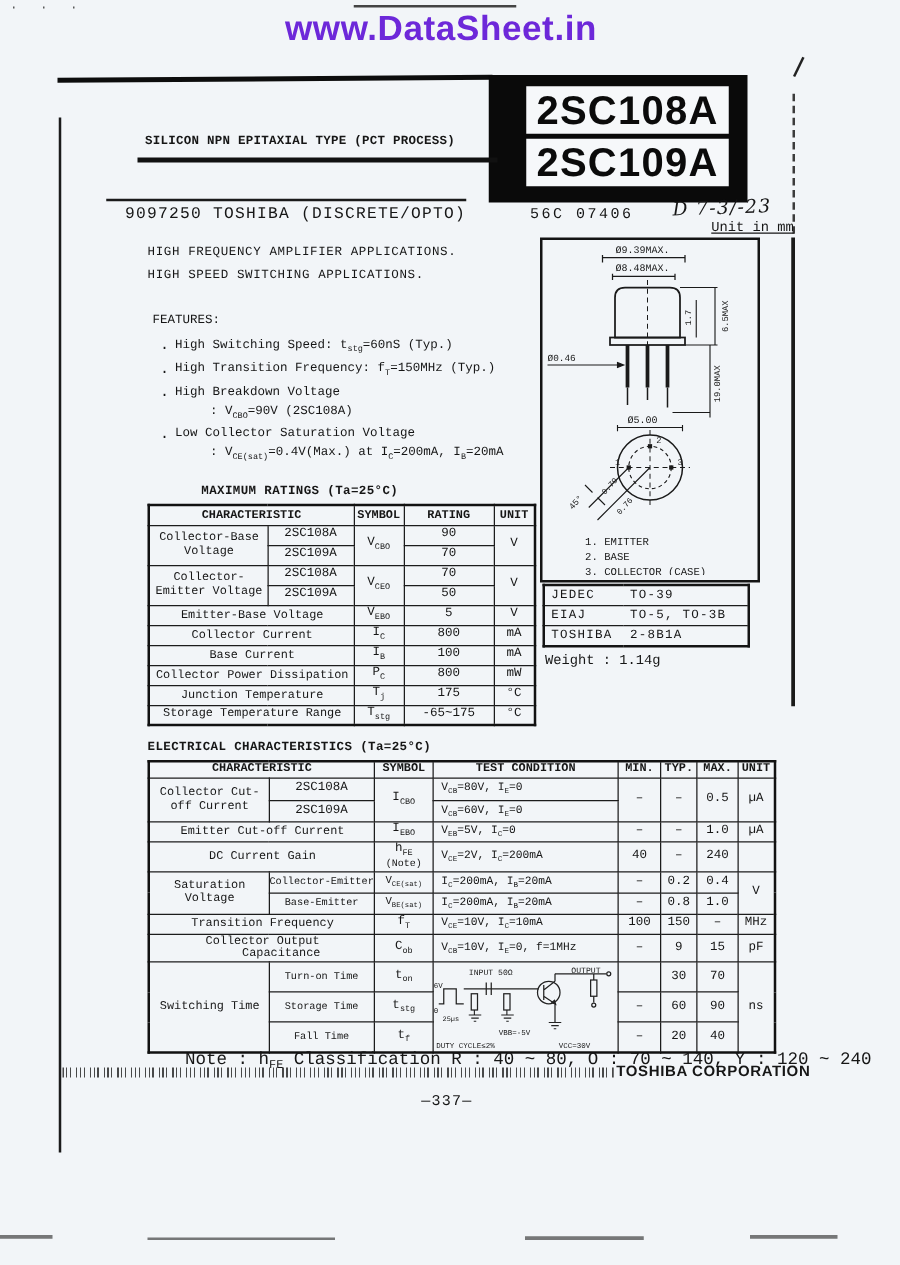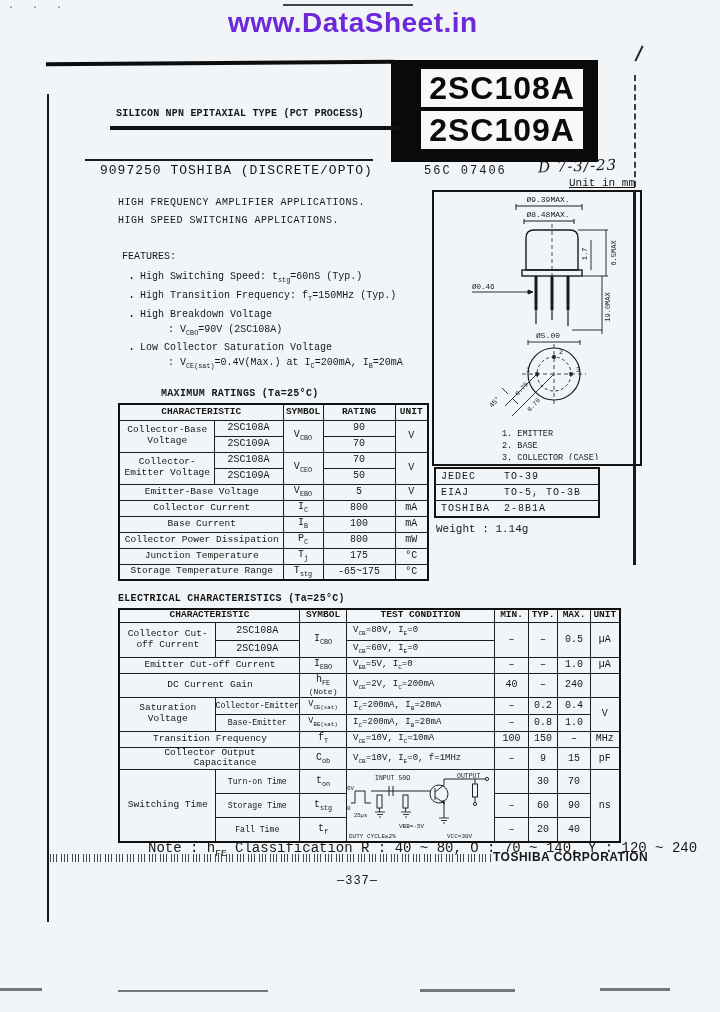--- a/index.html
+++ b/index.html
@@ -64,21 +64,21 @@
   .cob2 { padding-left:30px !important; }
   .circuit-cell { padding:0 !important; }
   
   .std-table { left:434px; top:467px; border-collapse:collapse; border:2px solid #141414;
     table-layout:fixed; }
   .std-table td { border-top:1.5px solid #1c1c1c; font-size:10px; letter-spacing:1px;
     padding:2px 0 2px 5px; text-align:left; white-space:nowrap; }
   .std-table tr:first-child td { border-top:none; }
   .weight { left:436px; top:523px; font-size:11px; }
   
-  .pkg-frame { left:432px; top:190px; width:172px; height:272px; border:2px solid #141414;padding-left:34px; }
+  .pkg-frame { left:432px; top:190px; width:172px; height:272px; border:2px solid #141414; }
   
   .note-line { left:148px; top:840px; font-size:14px; }
   .barcode { left:50px; top:854px; width:441px; height:8px; opacity:0.85;
     background:repeating-linear-gradient(90deg,#2a2a2a 0 1px,transparent 1px 3px,#2a2a2a 3px 4px,transparent 4px 6px,#2a2a2a 6px 7px,transparent 7px 11px); }
   .company { left:493px; top:850px; font-family:"Liberation Sans",sans-serif; font-weight:bold;
     font-size:12px; letter-spacing:0.5px; }
   .page-num { left:337px; top:874px; font-size:12px; letter-spacing:1px; }
   .bdash { background:#333; opacity:0.65; }
   svg text { font-family:"Liberation Mono","DejaVu Sans Mono",monospace; fill:#1a1a1a; }
   svg { display:block; }

